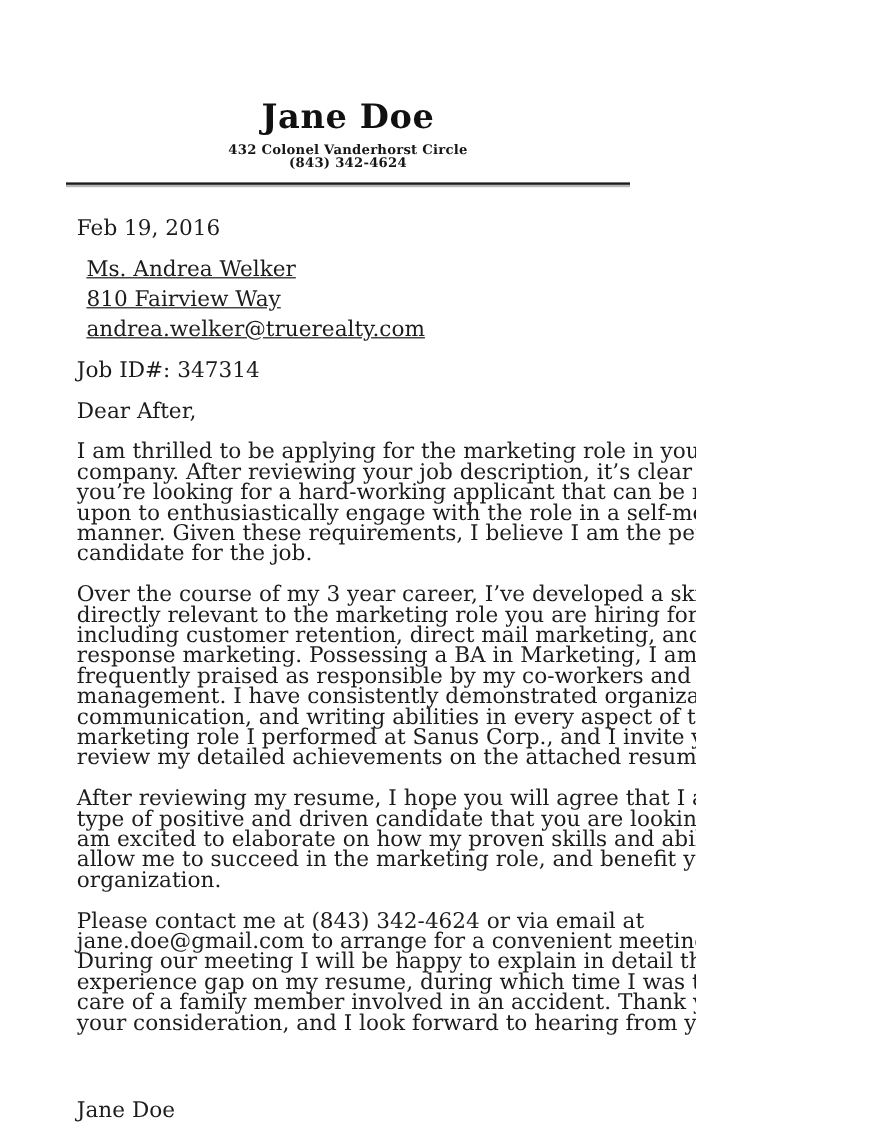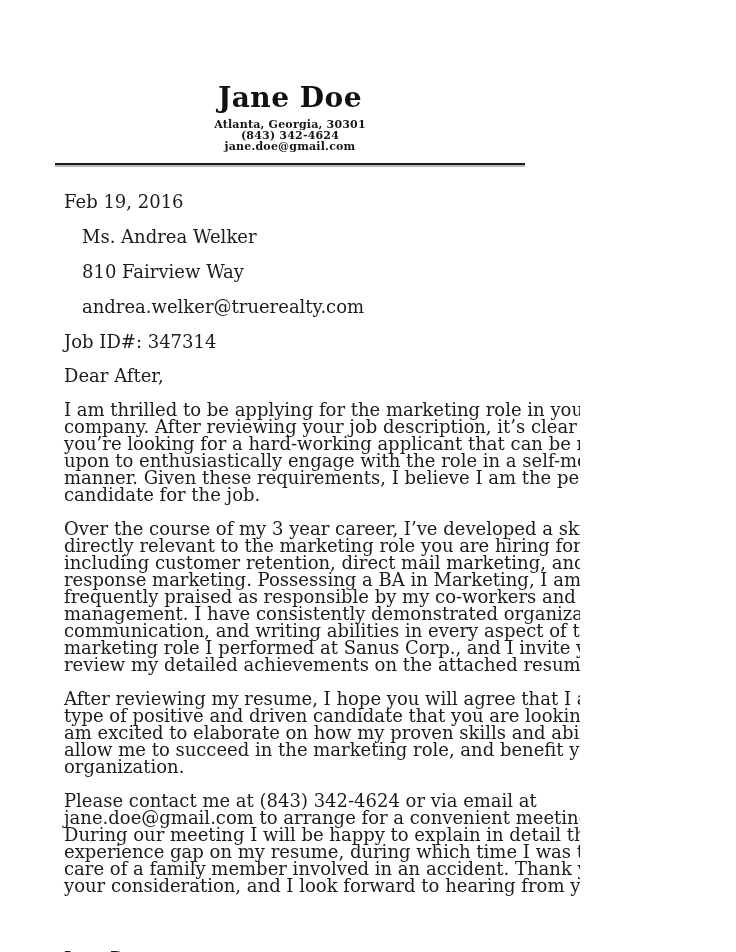--- a/index.html
+++ b/index.html
@@ -48,34 +48,33 @@
     margin: 28px 64px 0 64px;
     width: 608px;
     font-size: 18px;
     line-height: 17px;
     text-align: left;
   }
   .block {
     margin: 0 0 17px 0;
     padding: 0;
   }
-  .block div { margin: 18px; }
+  .block div { margin: 8px; text-decoration: underline; }
   .closing-block { margin-bottom: 22px; text-align: right; }
   .signature-block { margin-bottom: 60px; }
 </style>
 </head>
 <body>
 
 <div class="page">
 
   <header class="letterhead">
     <h1>Jane Doe</h1>
-    <div class="contact-line">Atlanta, Georgia, 30301</div>
+    <div class="contact-line">432 Colonel Vanderhorst Circle</div>
     <div class="contact-line">(843) 342-4624</div>
-    <div class="contact-line">jane.doe@gmail.com</div>
   </header>
 
   <div class="rule"></div>
 
   <main class="letter-body">
 
     <div class="block">Feb 19, 2016</div>
 
     <div class="block">
       <div>Ms. Andrea Welker</div>

